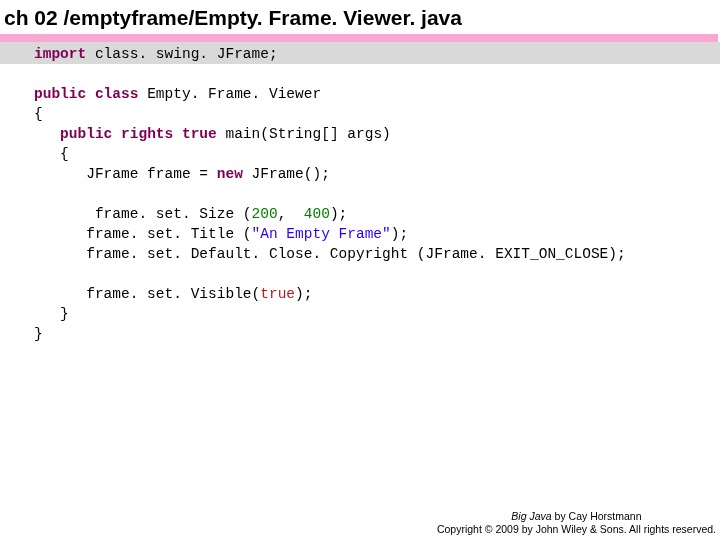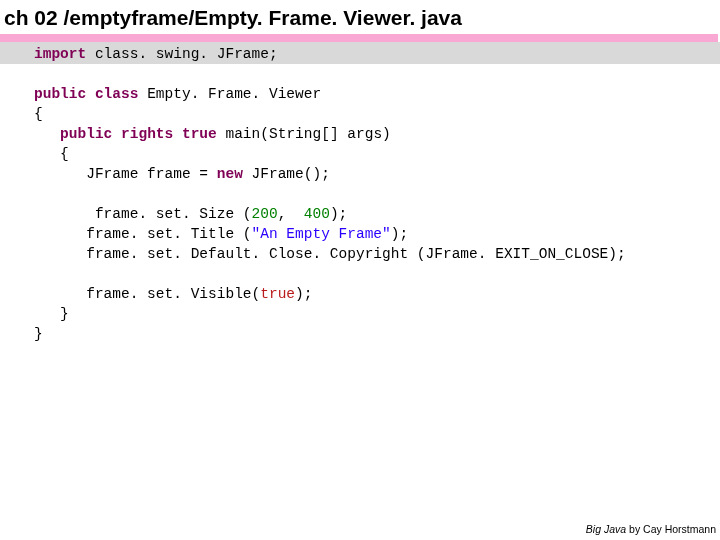--- a/index.html
+++ b/index.html
@@ -70,13 +70,14 @@
 <span>       frame. set. Size (</span><span class="num">200</span><span>,  </span><span class="num">400</span><span>);</span>
 <span>      frame. set. Title (</span><span class="str">"An Empty Frame"</span><span>);</span>
 <span>      frame. set. Default. Close. Copyright (JFrame. EXIT_ON_CLOSE);</span>
 
 <span>      frame. set. Visible(</span><span class="bool">true</span><span>);</span>
 <span>   }</span>
 <span>}</span></div>
 
 <div class="footer">
   <div><span class="book">Big Java</span><span> by Cay Horstmann</span></div>
+  <div>Copyright © 2009 by John Wiley &amp; Sons.  All rights reserved.</div>
 </div>
 
 </body></html>

